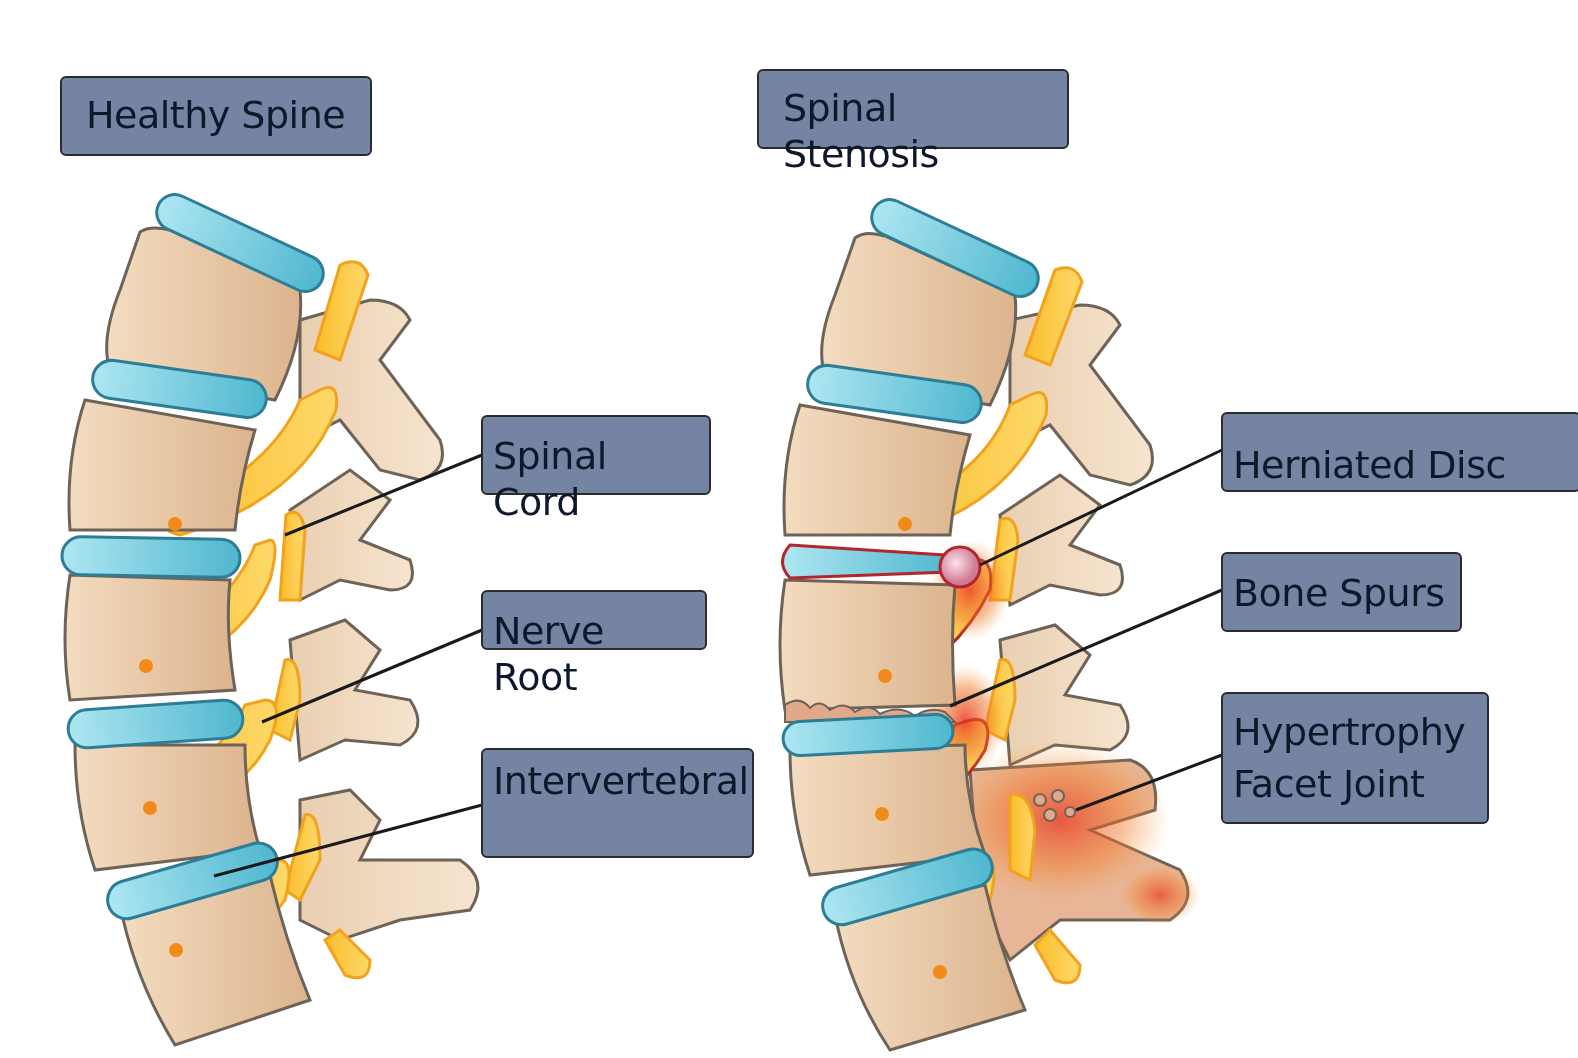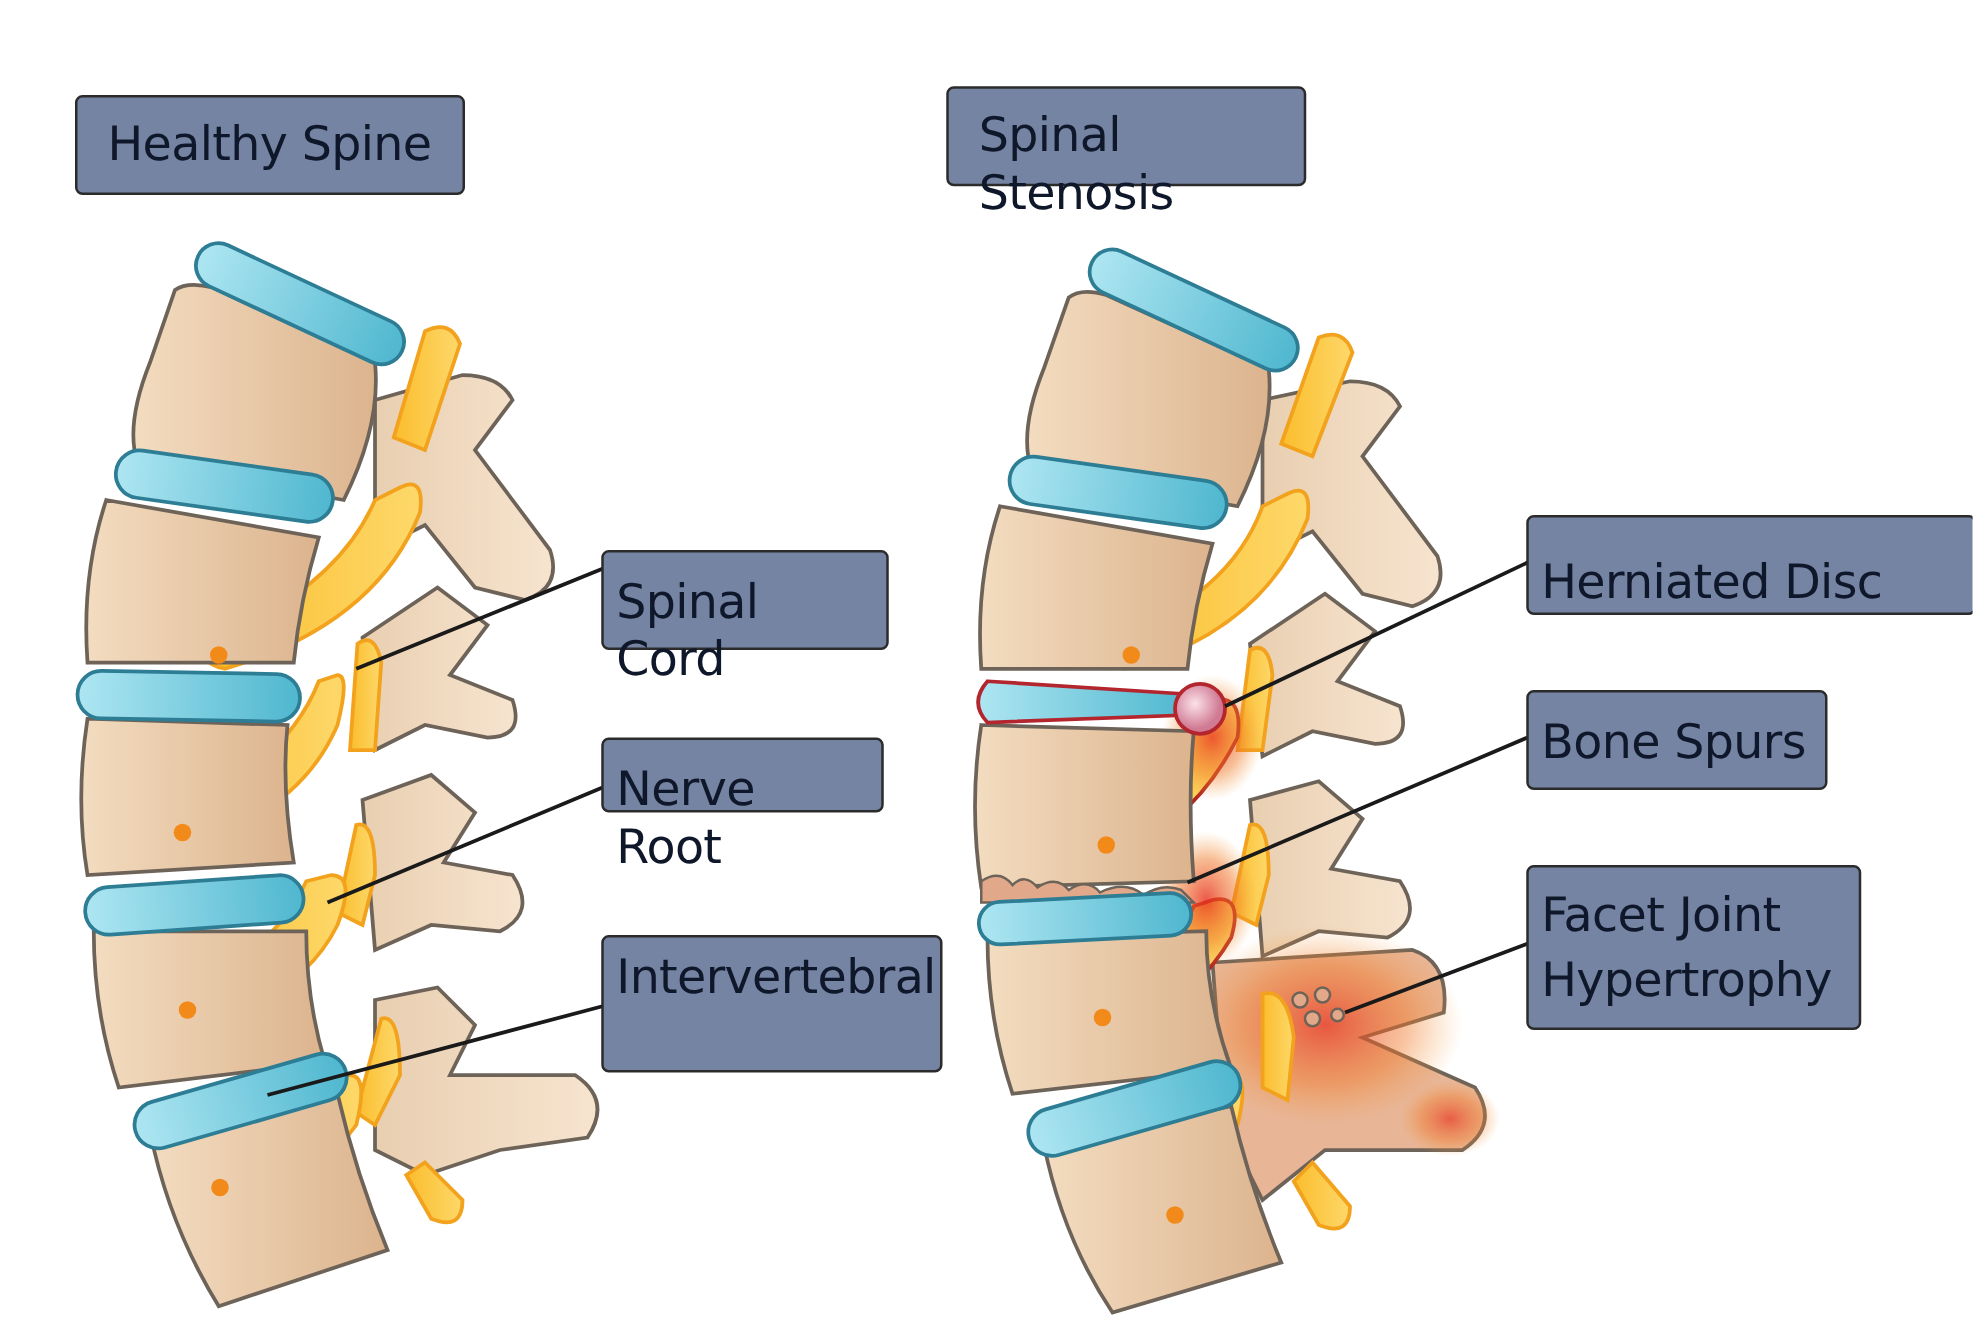--- a/index.html
+++ b/index.html
@@ -147,26 +147,26 @@
     </g>
     <g stroke="#1a1a1a" stroke-width="3">
       <line x1="980" y1="565" x2="1222" y2="450"></line>
       <line x1="950" y1="706" x2="1222" y2="590"></line>
       <line x1="1076" y1="810" x2="1222" y2="755"></line>
     </g>
   </g>
 </svg>
 
 <div class="label title" style="left:60px;top:76px;width:312px;height:80px;"><span>Healthy Spine</span></div>
-<div class="label title" style="left:757px;top:69px;width:288px;height:80px;"><span>Spinal Stenosis</span></div>
+<div class="label title" style="left:757px;top:69px;width:312px;height:80px;"><span>Spinal Stenosis</span></div>
 
-<div class="label" style="left:481px;top:415px;width:230px;height:80px;padding-top:16px;margin-top:25px;"><span>Spinal Cord</span></div>
+<div class="label" style="left:481px;top:415px;width:230px;height:80px;padding-top:16px;"><span>Spinal Cord</span></div>
 <div class="label" style="left:481px;top:590px;width:226px;height:60px;padding-top:16px;"><span>Nerve Root</span></div>
 <div class="label" style="left:481px;top:748px;width:273px;height:110px;line-height:46px;text-align:center;">
     <div>Intervertebral</div>
   </div>
 
 <div class="label" style="left:1221px;top:412px;width:360px;height:80px;padding-top:28px;"><span>Herniated Disc</span></div>
 <div class="label" style="left:1221px;top:552px;width:241px;height:80px;padding-top:16px;"><span>Bone Spurs</span></div>
 <div class="label" style="left:1221px;top:692px;width:268px;height:132px;padding-top:12px;line-height:52px;">
+    <div>Hypertrophy</div>
     <div>Facet Joint</div>
-    <div>Hypertrophy</div>
   </div>
 
 </body></html>

